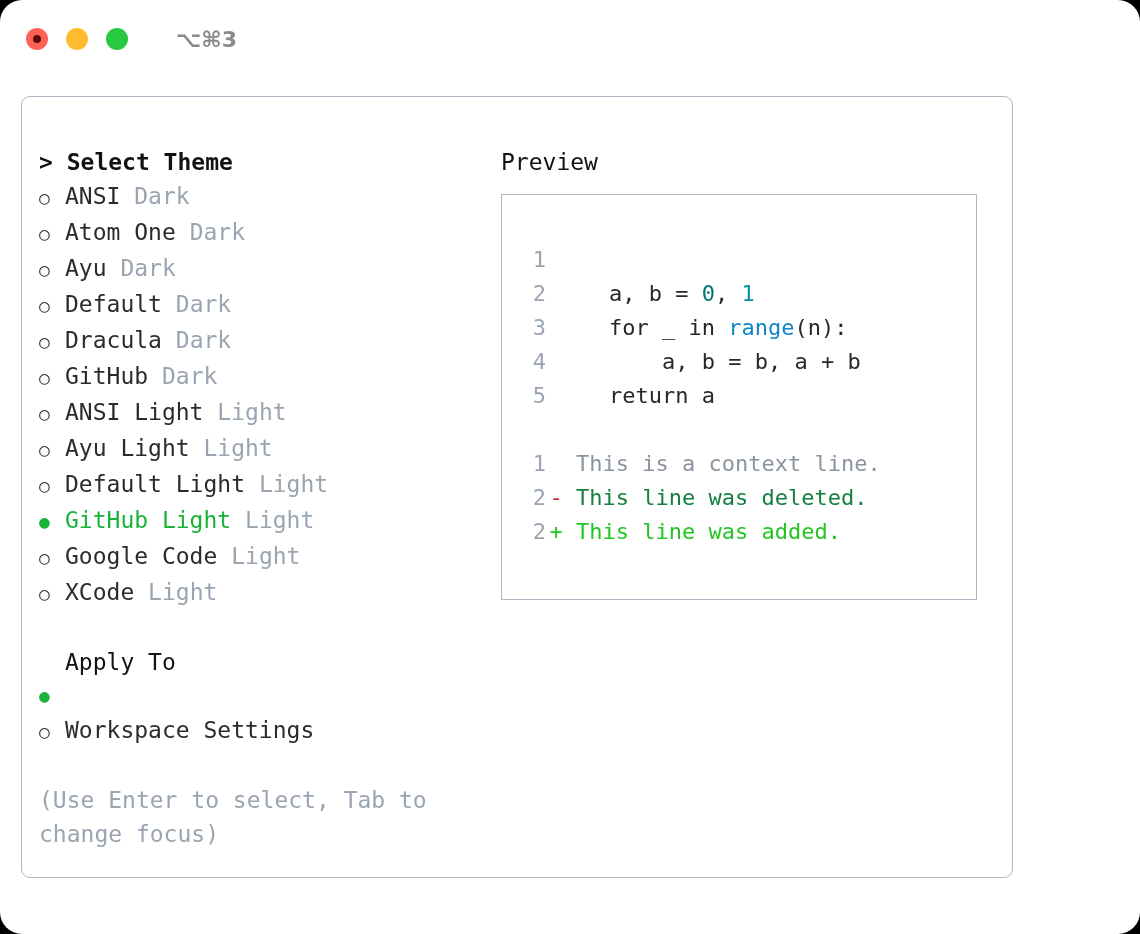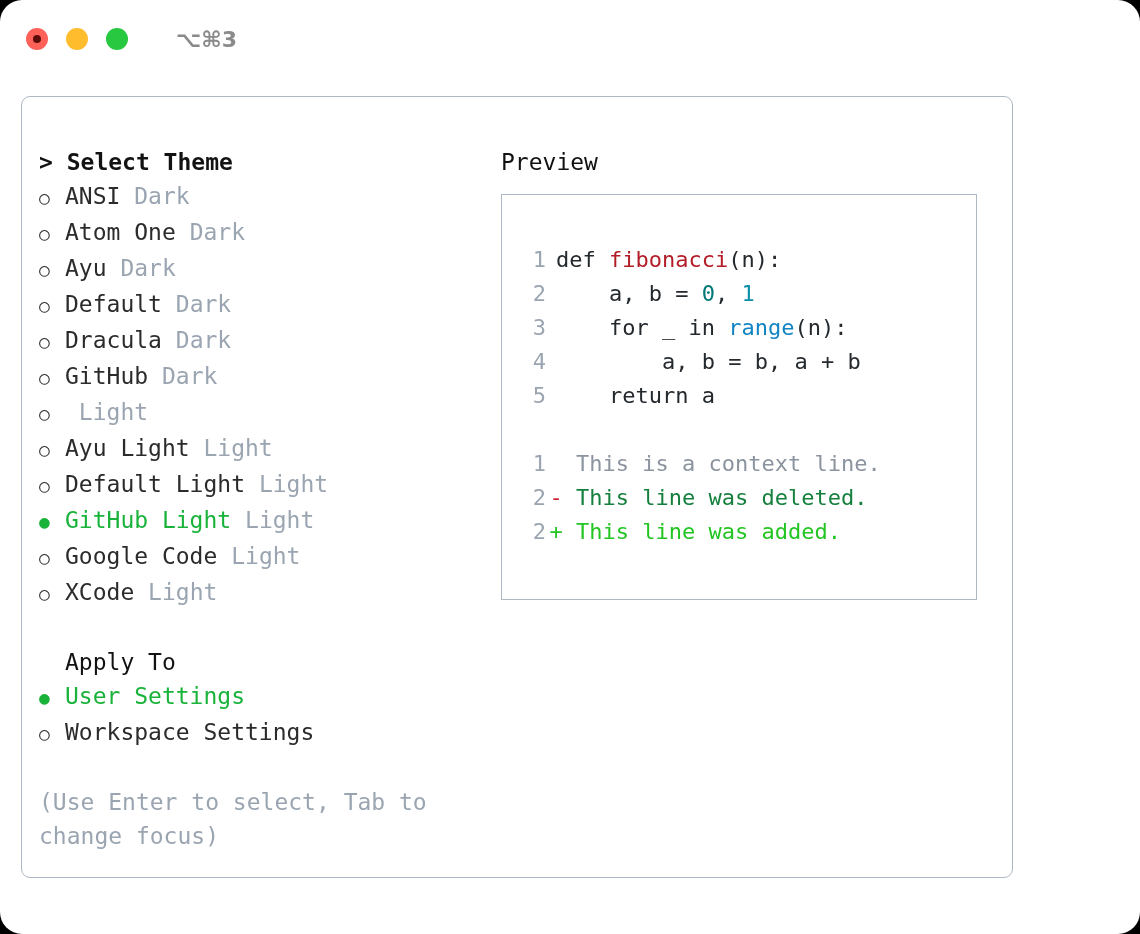--- a/index.html
+++ b/index.html
@@ -221,48 +221,48 @@
 
         <div class="section-title">&gt; Select Theme</div>
 
         <div id="theme-list">
             <div class="opt-row"><span class="marker">○</span><span class="opt-label">ANSI</span><span> </span><span class="opt-variant">Dark</span></div>
             <div class="opt-row"><span class="marker">○</span><span class="opt-label">Atom One</span><span> </span><span class="opt-variant">Dark</span></div>
             <div class="opt-row"><span class="marker">○</span><span class="opt-label">Ayu</span><span> </span><span class="opt-variant">Dark</span></div>
             <div class="opt-row"><span class="marker">○</span><span class="opt-label">Default</span><span> </span><span class="opt-variant">Dark</span></div>
             <div class="opt-row"><span class="marker">○</span><span class="opt-label">Dracula</span><span> </span><span class="opt-variant">Dark</span></div>
             <div class="opt-row"><span class="marker">○</span><span class="opt-label">GitHub</span><span> </span><span class="opt-variant">Dark</span></div>
-            <div class="opt-row"><span class="marker">○</span><span> </span><span class="opt-variant">Light</span></div>
+            <div class="opt-row"><span class="marker">○</span><span class="opt-label">ANSI Light</span><span> </span><span class="opt-variant">Light</span></div>
             <div class="opt-row"><span class="marker">○</span><span class="opt-label">Ayu Light</span><span> </span><span class="opt-variant">Light</span></div>
             <div class="opt-row"><span class="marker">○</span><span class="opt-label">Default Light</span><span> </span><span class="opt-variant">Light</span></div>
             <div class="opt-row selected"><span class="marker">●</span><span class="opt-label">GitHub Light</span><span> </span><span class="opt-variant">Light</span></div>
             <div class="opt-row"><span class="marker">○</span><span class="opt-label">Google Code</span><span> </span><span class="opt-variant">Light</span></div>
             <div class="opt-row"><span class="marker">○</span><span class="opt-label">XCode</span><span> </span><span class="opt-variant">Light</span></div>
           </div>
 
         <div class="spacer-lg"></div>
 
         <div class="applyto-title">Apply To</div>
 
         <div id="apply-list">
-            <div class="opt-row selected"><span class="marker">●</span><span class="opt-label">User Settings</span></div>
+            <div class="opt-row selected"><span class="marker">●</span></div>
             <div class="opt-row"><span class="marker">○</span><span class="opt-label">Workspace Settings</span></div>
           </div>
 
         <div class="spacer-md"></div>
 
         <div class="hint">(Use Enter to select, Tab to change focus)</div>
       </div>
 
       <div class="right-col">
         <div class="preview-title">Preview</div>
 
         <div class="preview-box">
           <div id="code-block">
-              <div class="code-line"><span class="ln">1</span><span class="code-text"><span class="tok-plain">def </span><span class="tok-fn">fibonacci</span><span class="tok-plain">(n):</span></span></div>
+              <div class="code-line"><span class="ln">1</span></div>
               <div class="code-line"><span class="ln">2</span><span class="code-text"><span class="tok-plain">    a, b = </span><span class="tok-num">0</span><span class="tok-plain">, </span><span class="tok-num2">1</span></span></div>
               <div class="code-line"><span class="ln">3</span><span class="code-text"><span class="tok-plain">    for _ in </span><span class="tok-builtin">range</span><span class="tok-plain">(n):</span></span></div>
               <div class="code-line"><span class="ln">4</span><span class="code-text"><span class="tok-plain">        a, b = b, a + b</span></span></div>
               <div class="code-line"><span class="ln">5</span><span class="code-text"><span class="tok-plain">    return a</span></span></div>
             </div>
           <div class="diff-gap"></div>
           <div id="diff-block">
               <div class="code-line"><span class="ln">1</span><span class="sign "> </span><span class="code-text diff-ctx">This is a context line.</span></div>
               <div class="code-line"><span class="ln">2</span><span class="sign sign-del">-</span><span class="code-text diff-del">This line was deleted.</span></div>
               <div class="code-line"><span class="ln">2</span><span class="sign sign-add">+</span><span class="code-text diff-add">This line was added.</span></div>

